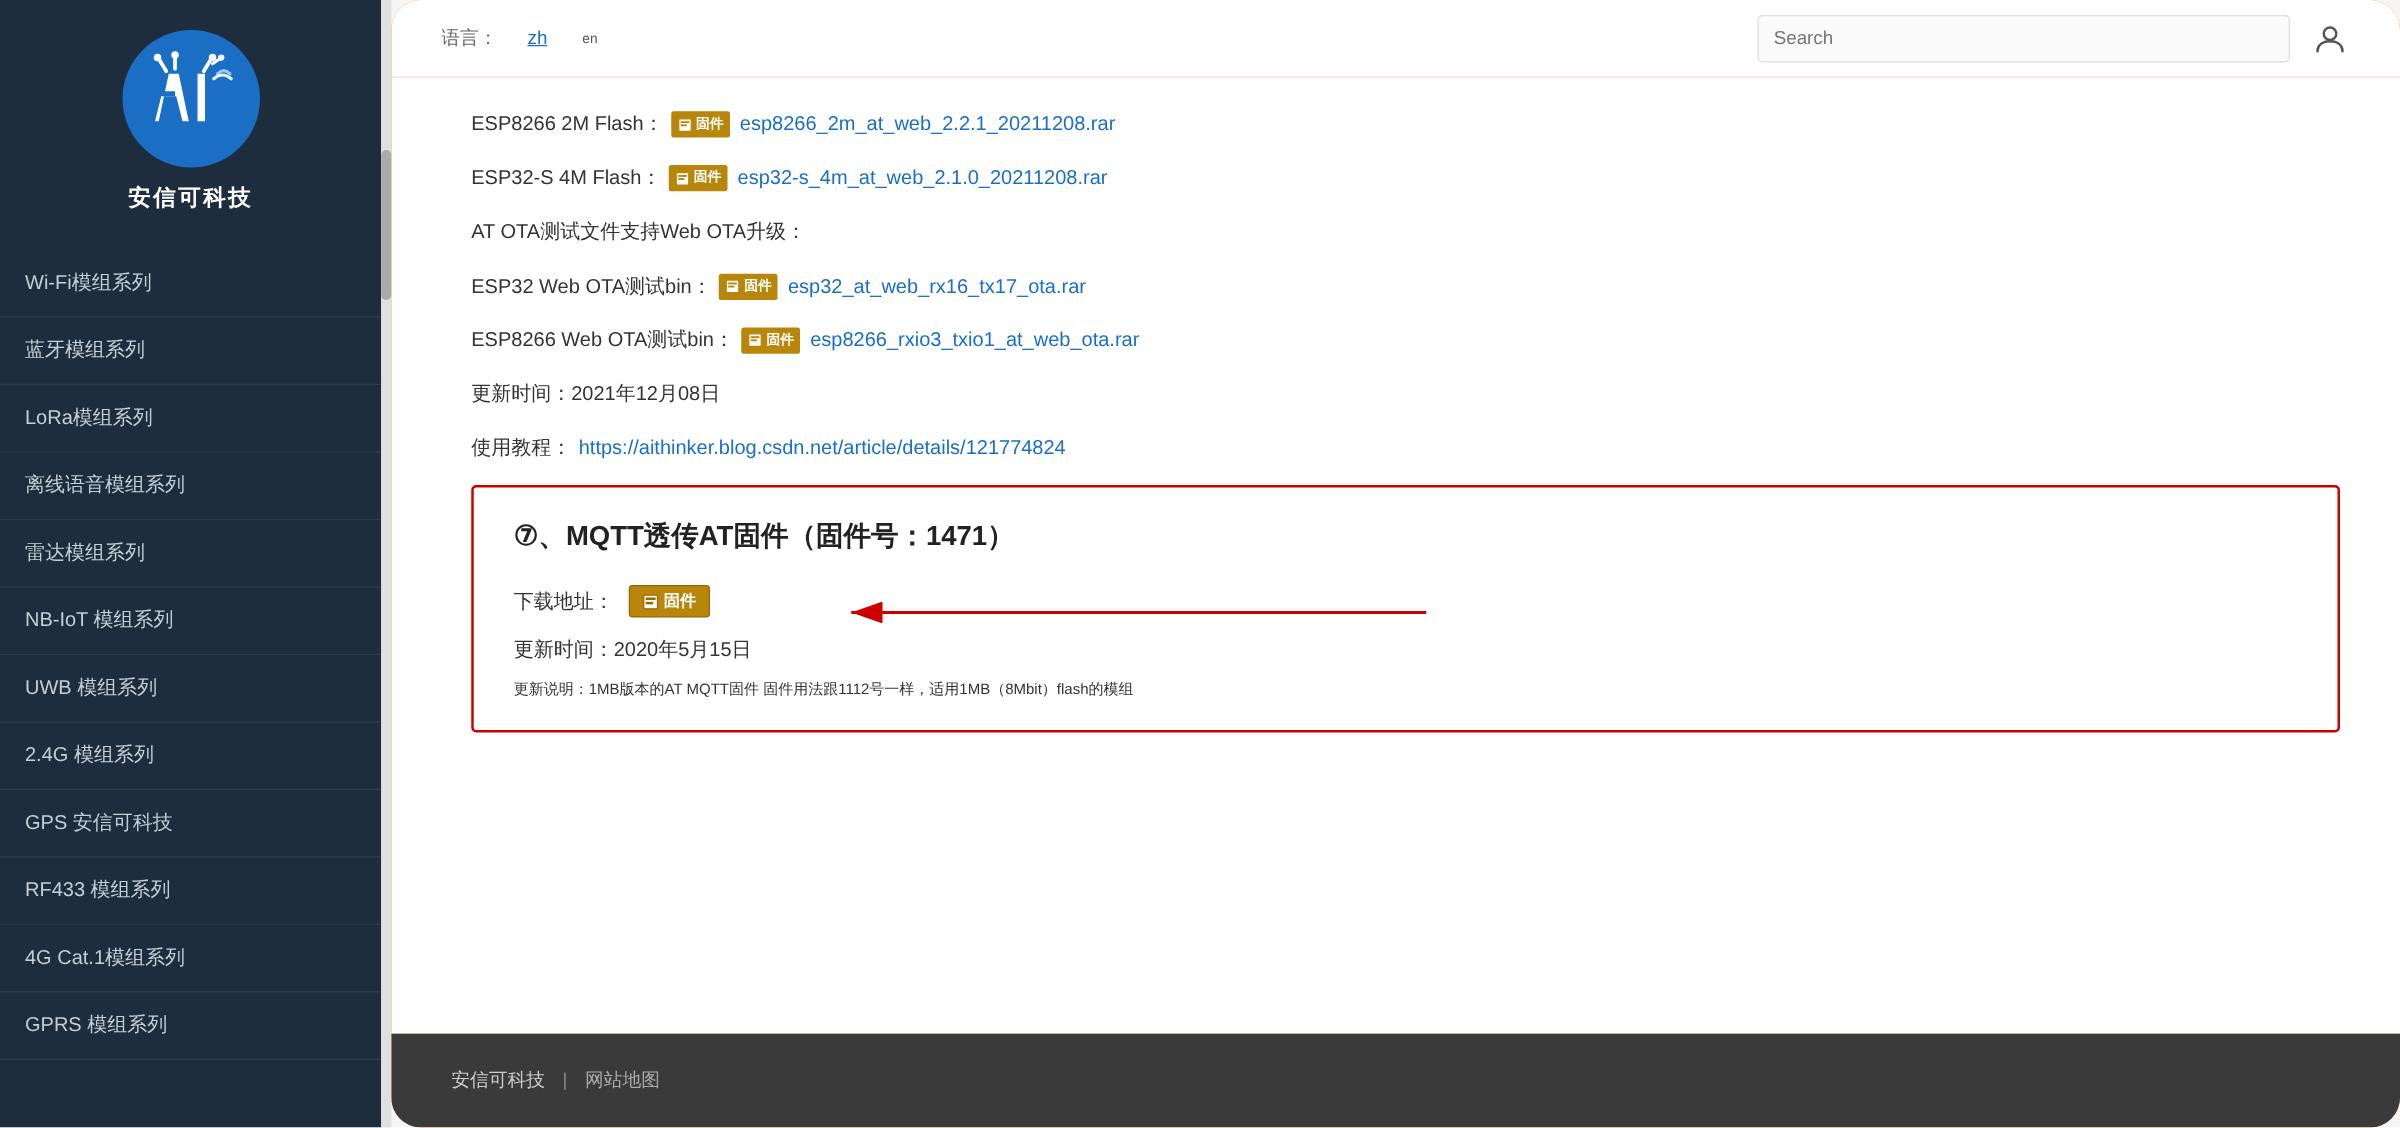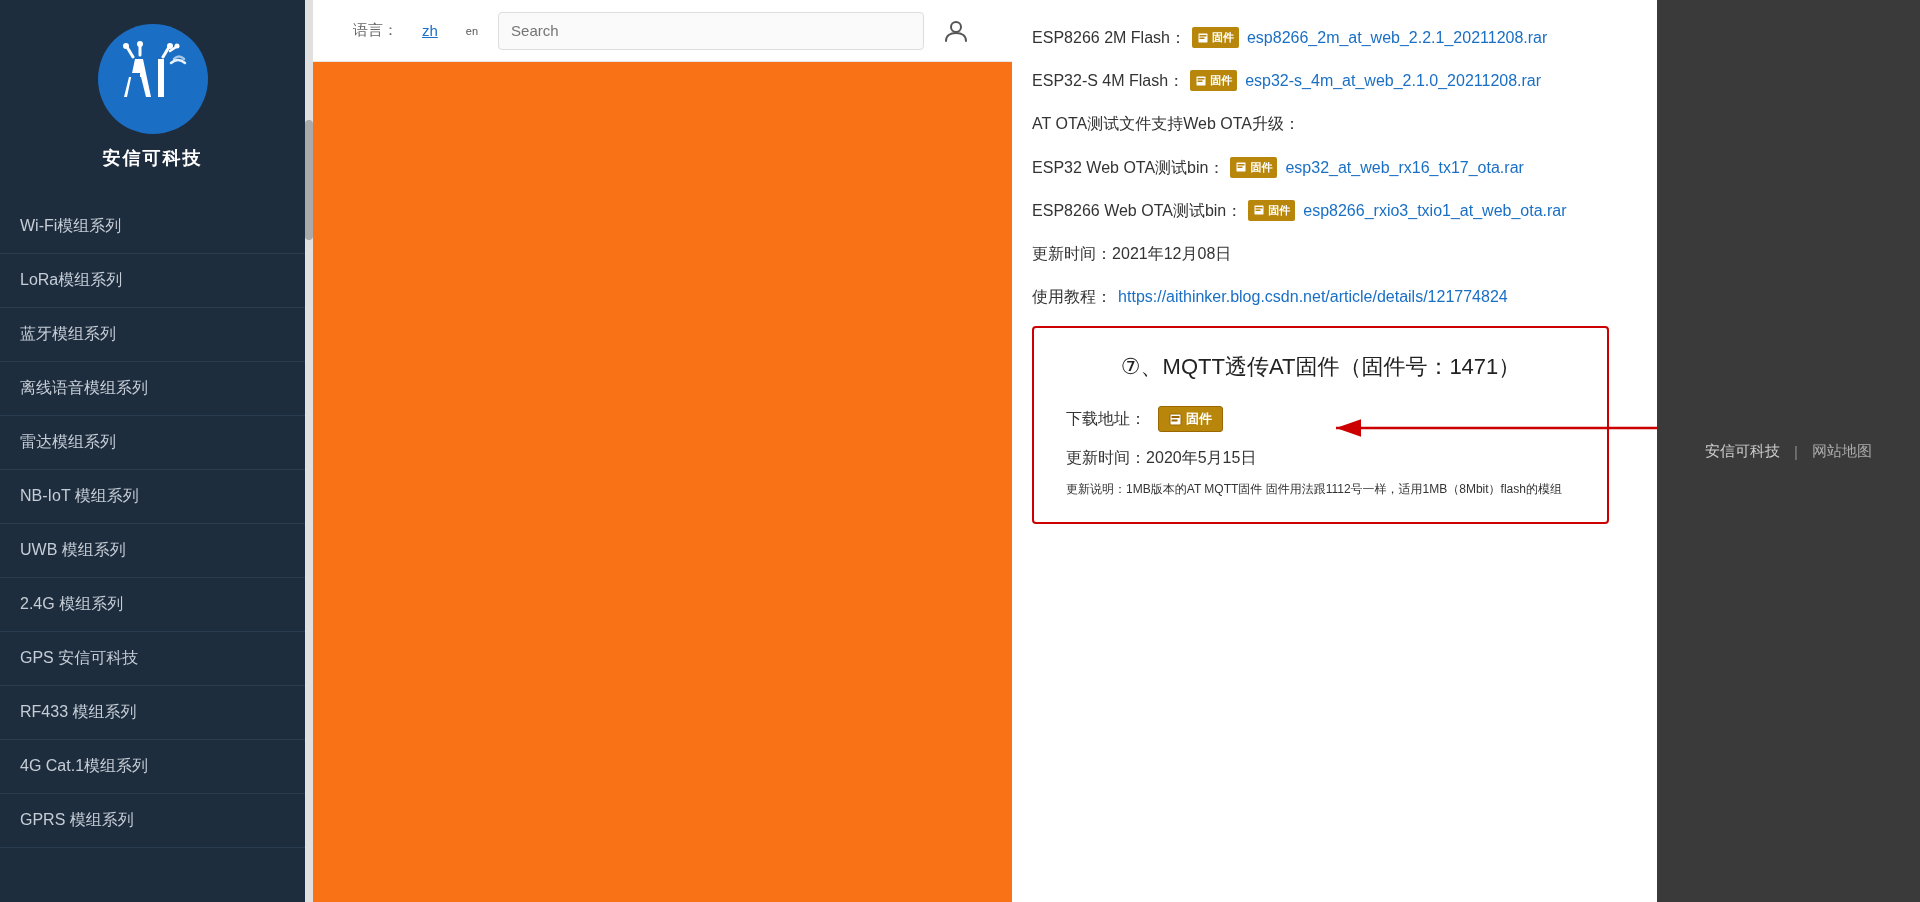--- a/index.html
+++ b/index.html
@@ -67,22 +67,24 @@
       background: #aaaaaa;
       position: absolute;
       top: 120px;
       border-radius: 4px;
     }
 
     
     .main {
       flex: 1;
       display: flex;
+      flex-direction: column;
       background: #f97316;
       overflow: hidden;
+      border-radius: 24px;
     }
 
     
     .topbar {
       height: 62px;
       background: #ffffff;
       border-bottom: 1px solid #e8e8e8;
       display: flex;
       align-items: center;
       padding: 0 40px;
@@ -131,21 +133,21 @@
       justify-content: center;
       cursor: pointer;
       color: #555;
       font-size: 22px;
     }
 
     
     .content-area {
       flex: 1;
       overflow-y: auto;
-      padding: 24px 48px 0 20px;
+      padding: 24px 48px 0 64px;
       background: #ffffff;
     }
 
     .content-line {
       font-size: 16px;
       color: #333;
       margin-bottom: 16px;
       line-height: 1.7;
       display: flex;
       align-items: center;
@@ -176,24 +178,23 @@
     .highlight-box {
       border: 2px solid #cc0000;
       border-radius: 4px;
       padding: 24px 32px;
       margin-bottom: 24px;
       margin-top: 8px;
       position: relative;
     }
     .highlight-box-title {
       font-size: 22px;
-      font-weight: normal;
+      font-weight: bold;
       color: #222;
       margin-bottom: 24px;
-      text-align: center;
     }
     .download-row {
       display: flex;
       align-items: center;
       gap: 12px;
       margin-bottom: 16px;
     }
     .download-label {
       font-size: 16px;
       color: #333;
@@ -273,22 +274,22 @@
           <path d="M58 24 Q65 18 72 24" opacity="0.9"></path>
           <path d="M61 20 Q66 15 71 20" opacity="0.6"></path>
         </g>
       </svg>
     </div>
     <span class="sidebar-brand">安信可科技</span>
   </div>
 
   <nav class="sidebar-nav">
     <div class="sidebar-nav-item">Wi-Fi模组系列</div>
+    <div class="sidebar-nav-item">蓝牙模组系列</div>
     <div class="sidebar-nav-item">LoRa模组系列</div>
-    <div class="sidebar-nav-item">蓝牙模组系列</div>
     <div class="sidebar-nav-item">离线语音模组系列</div>
     <div class="sidebar-nav-item">雷达模组系列</div>
     <div class="sidebar-nav-item">NB-IoT 模组系列</div>
     <div class="sidebar-nav-item">UWB 模组系列</div>
     <div class="sidebar-nav-item">2.4G 模组系列</div>
     <div class="sidebar-nav-item">GPS 安信可科技</div>
     <div class="sidebar-nav-item">RF433 模组系列</div>
     <div class="sidebar-nav-item">4G Cat.1模组系列</div>
     <div class="sidebar-nav-item">GPRS 模组系列</div>
   </nav>

